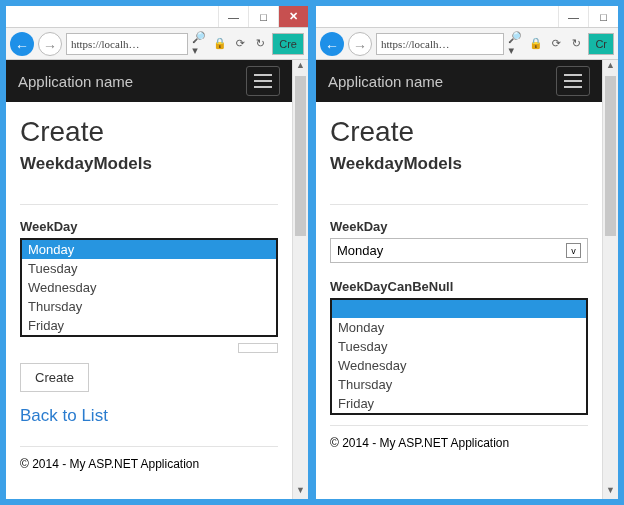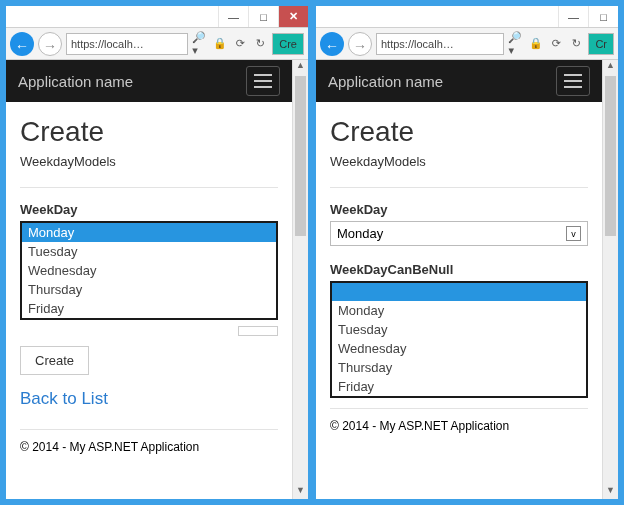--- a/index.html
+++ b/index.html
@@ -63,20 +63,21 @@
   .urlbox {
     flex: 1;
     height: 22px;
     border: 1px solid #bbb;
     background: #fff;
     font-size: 11px;
     padding: 0 4px;
     display: flex; align-items: center;
     white-space: nowrap; overflow: hidden; text-overflow: ellipsis;
     color: #444;
+    font-family: Liberation Serif, serif;
   }
   .navicon {
     width: 16px; height: 22px;
     display: flex; align-items: center; justify-content: center;
     font-size: 11px; color: #555;
   }
   .tab {
     height: 22px;
     border: 1px solid #bbb;
     background: #14b8a6;
@@ -111,21 +112,21 @@
     width: 34px; height: 30px;
     border: 1px solid #555;
     border-radius: 3px;
     display: flex; flex-direction: column;
     align-items: center; justify-content: center;
     gap: 4px;
   }
   .hamburger .bar { width: 18px; height: 2px; background: #c8c8c8; }
   .pbody { padding: 14px 14px 10px 14px; }
   h1 { font-size: 28px; font-weight: 400; color: #333; margin-bottom: 6px; }
-  h2 { font-size: 13px; font-weight: 400; color: #333; margin-bottom: 18px; }
+  h2 { font-size: 17px; font-weight: 700; color: #333; margin-bottom: 30px; }
   hr { border: none; border-top: 1px solid #e3e3e3; margin-bottom: 14px; }
   .flabel { font-size: 13px; font-weight: bold; color: #333; margin-bottom: 4px; display: block; }
 
   .listbox {
     border: 2px solid #1a1a1a;
     background: #fff;
     font-size: 13px;
     margin-bottom: 10px;
   }
   .listbox .opt { padding: 2px 6px; color: #444; }

